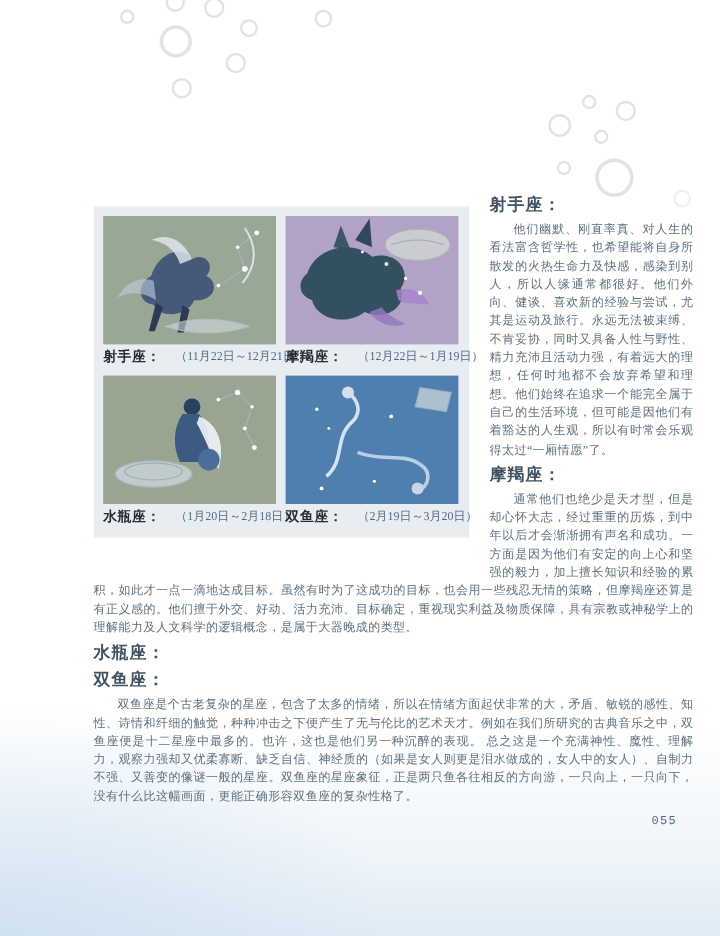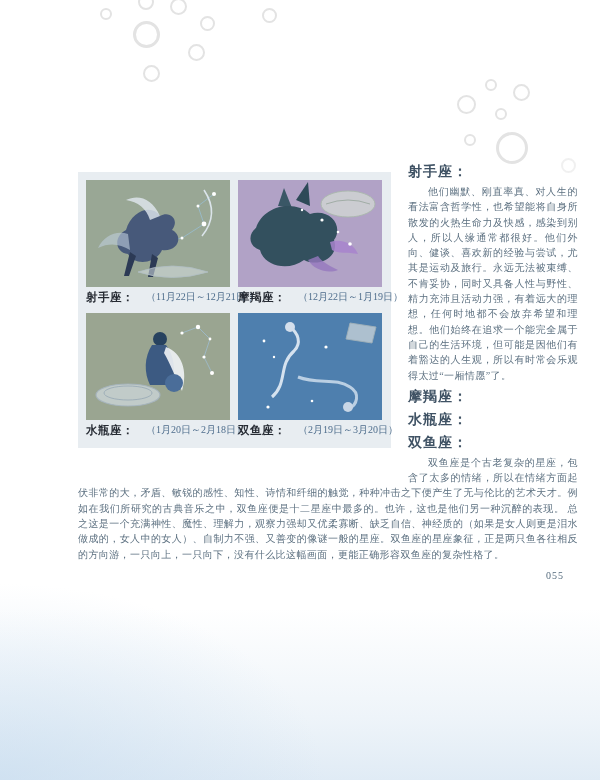--- a/index.html
+++ b/index.html
@@ -28,21 +28,21 @@
     font-size:14px;line-height:19px;color:#3f5264;
     margin:4px 0 3px 0;font-weight:bold;letter-spacing:1px;
   }
   p{
     font-size:10px;line-height:15.3px;color:#5c7080;
     margin:0 0 2px 0;text-align:justify;text-indent:2em;letter-spacing:.4px;
   }
   .pagenum{
     clear:none;text-align:right;padding:6px 14px 0 0;
     font-size:10px;color:#556b7d;letter-spacing:1px;
-    font-family:Liberation Serif, serif;
+    font-family:Liberation Mono, monospace;
   }
 </style>
 </head>
 <body>
 
 <div class="bubbles">
   <span class="bubble" style="left:100px;top:8px;width:8px;height:8px;"></span>
   <span class="bubble" style="left:138px;top:-6px;width:12px;height:12px;"></span>
   <span class="bubble" style="left:170px;top:-2px;width:13px;height:13px;"></span>
   <span class="bubble" style="left:200px;top:16px;width:11px;height:11px;"></span>
@@ -160,20 +160,21 @@
       </figcaption>
     </figure>
 
   </aside>
 
   <section>
     <h3>射手座：</h3>
     <p>他们幽默、刚直率真、对人生的看法富含哲学性，也希望能将自身所散发的火热生命力及快感，感染到别人，所以人缘通常都很好。他们外向、健谈、喜欢新的经验与尝试，尤其是运动及旅行。永远无法被束缚、不肯妥协，同时又具备人性与野性、精力充沛且活动力强，有着远大的理想，任何时地都不会放弃希望和理想。他们始终在追求一个能完全属于自己的生活环境，但可能是因他们有着豁达的人生观，所以有时常会乐观得太过“一厢情愿”了。</p>
 
     <h3>摩羯座：</h3>
+    <p>通常他们也绝少是天才型，但是却心怀大志，经过重重的历炼，到中年以后才会渐渐拥有声名和成功。一方面是因为他们有安定的向上心和坚强的毅力，加上擅长知识和经验的累积，如此才一点一滴地达成目标。虽然有时为了这成功的目标，也会用一些残忍无情的策略，但摩羯座还算是有正义感的。他们擅于外交、好动、活力充沛、目标确定，重视现实利益及物质保障，具有宗教或神秘学上的理解能力及人文科学的逻辑概念，是属于大器晚成的类型。</p>
 
     <h3>水瓶座：</h3>
 
     <h3>双鱼座：</h3>
     <p>双鱼座是个古老复杂的星座，包含了太多的情绪，所以在情绪方面起伏非常的大，矛盾、敏锐的感性、知性、诗情和纤细的触觉，种种冲击之下便产生了无与伦比的艺术天才。例如在我们所研究的古典音乐之中，双鱼座便是十二星座中最多的。也许，这也是他们另一种沉醉的表现。 总之这是一个充满神性、魔性、理解力，观察力强却又优柔寡断、缺乏自信、神经质的（如果是女人则更是泪水做成的，女人中的女人）、自制力不强、又善变的像谜一般的星座。双鱼座的星座象征，正是两只鱼各往相反的方向游，一只向上，一只向下，没有什么比这幅画面，更能正确形容双鱼座的复杂性格了。</p>
   </section>
 
   <div class="pagenum">055</div>
 
 </main>

